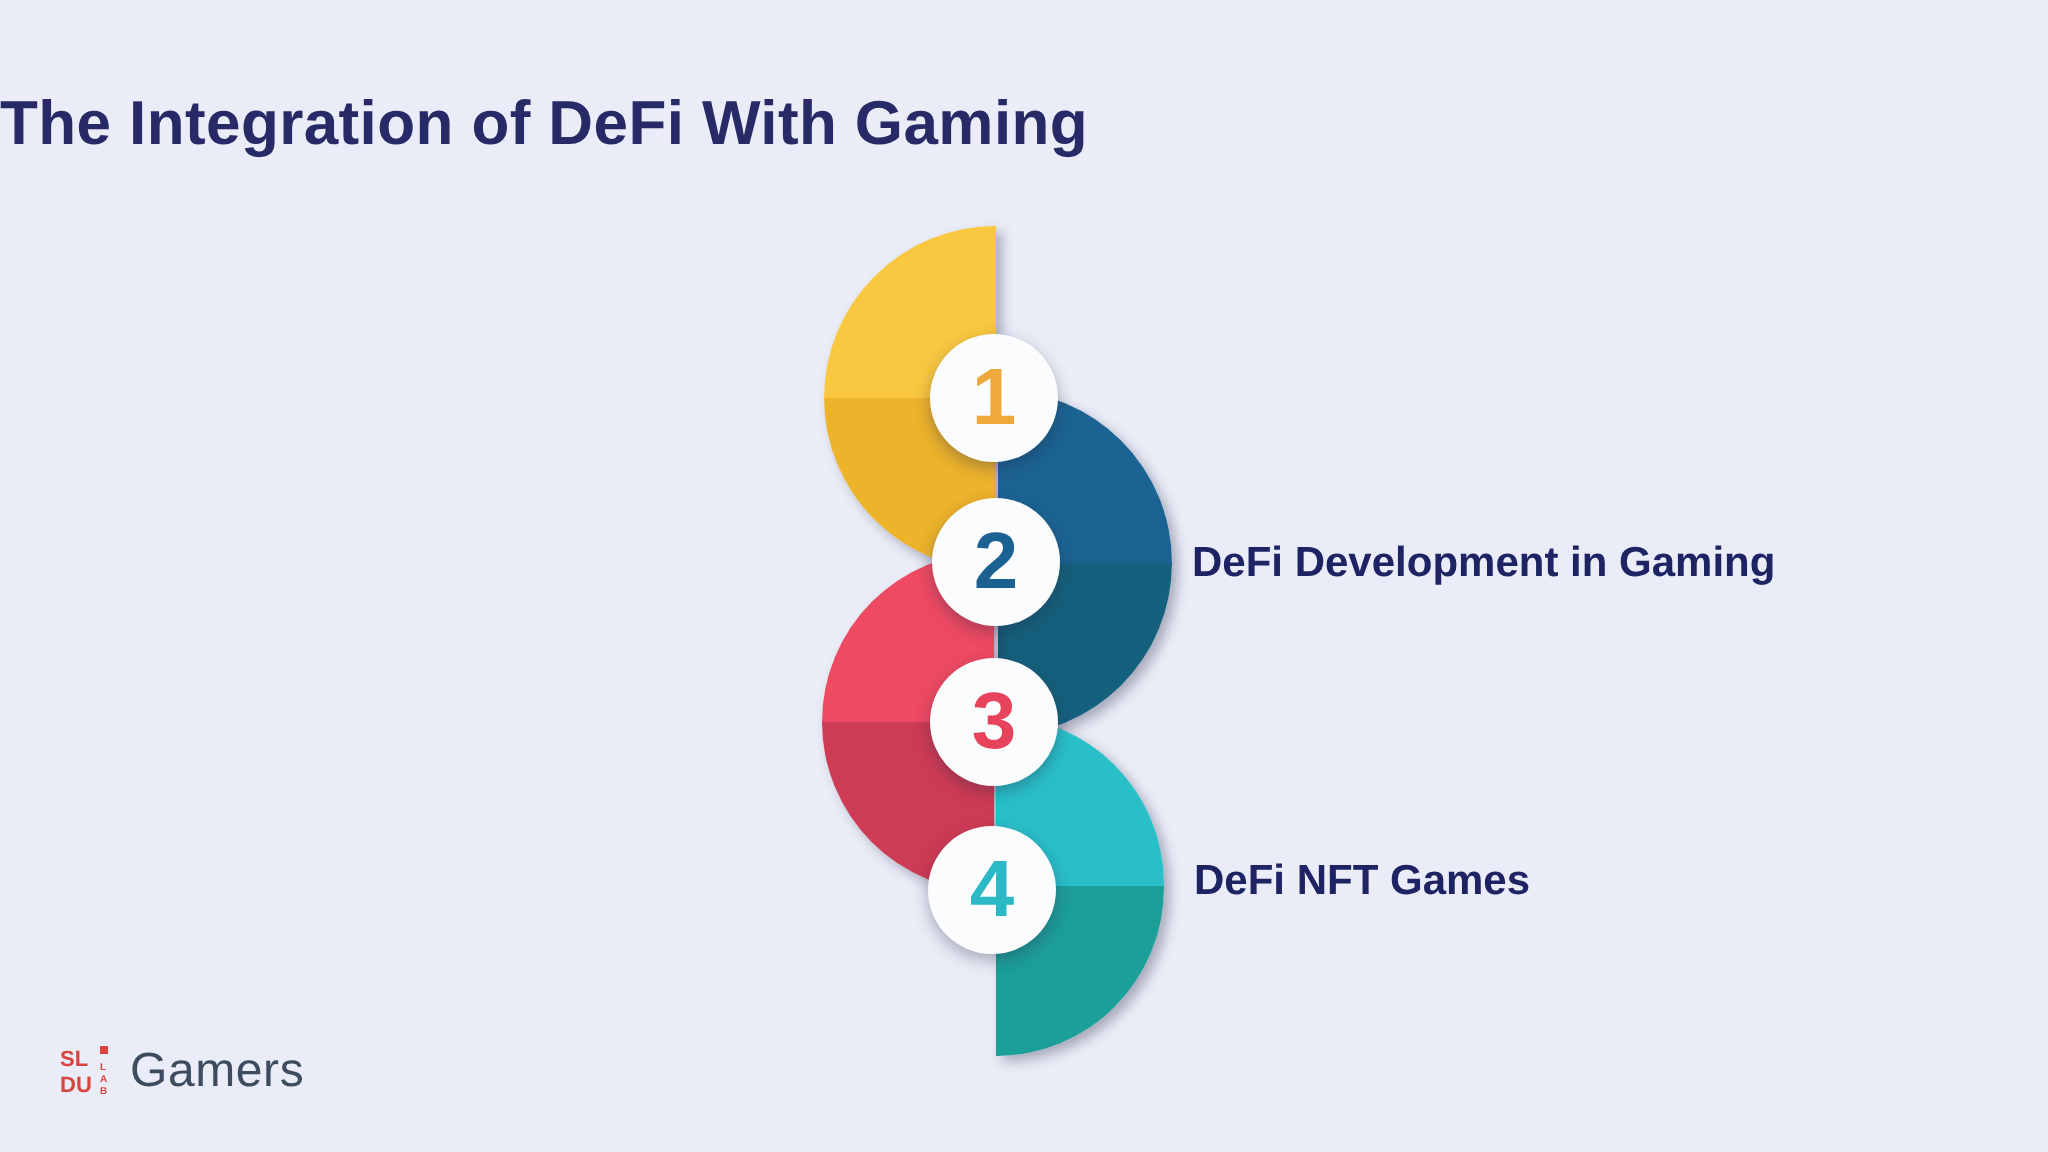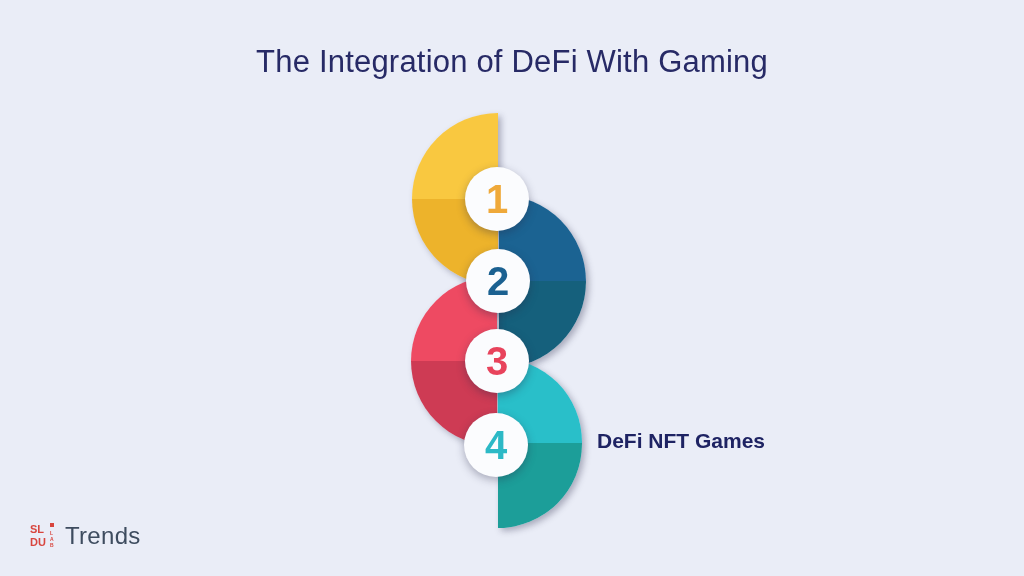--- a/index.html
+++ b/index.html
@@ -3,21 +3,21 @@
 <meta charset="utf-8">
 <style>
   html,body { margin:0; padding:0; }
   .stage {
     position:relative; width:1024px; height:576px; overflow:hidden;
     background:#EAEDF7;
     font-family:"Liberation Sans", sans-serif;
   }
   .title {
     position:absolute; top:44px; left:0; width:100%;
-    text-align:center; font-size:31px; font-weight:400;
+    font-size:31px; font-weight:700;
     color:#272A66; letter-spacing:.2px; margin:0;
   }
   .semi { position:absolute; }
   .semi.left  { border-radius:999px 0 0 999px; box-shadow:3px 3px 6px rgba(50,50,80,.35); }
   .semi.right { border-radius:0 999px 999px 0;  box-shadow:3px 3px 6px rgba(50,50,80,.35); }
   .badge {
     position:absolute; width:64px; height:64px; border-radius:50%;
     background:#FBFCFE; box-shadow:0 3px 8px rgba(40,40,70,.35);
     display:flex; align-items:center; justify-content:center;
   }
@@ -51,27 +51,28 @@
   <div class="badge" style="left: 466px; top: 249px; background: rgb(251, 252, 254);">
     <span class="num" style="color: rgb(27, 97, 145);">2</span>
   </div>
   <div class="badge" style="left: 465px; top: 329px; background: rgb(251, 252, 254);">
     <span class="num" style="color: rgb(232, 67, 92);">3</span>
   </div>
   <div class="badge" style="left: 464px; top: 413px; background: rgb(251, 252, 254);">
     <span class="num" style="color: rgb(44, 185, 198);">4</span>
   </div>
 
+  <div class="label" style="left: 596px; top: 270px; color: rgb(30, 35, 99);">DeFi Development in Gaming</div>
   <div class="label" style="left: 597px; top: 429px; color: rgb(30, 35, 99); text-align: right;">DeFi NFT Games</div>
 
   <div class="footer-logo">
     <svg width="27" height="28" viewBox="0 0 27 28" aria-hidden="true">
       <text x="0" y="11" font-size="11" font-weight="bold" fill="#D8453E" font-family="Liberation Sans, sans-serif">SL</text>
       <text x="0" y="24" font-size="11" font-weight="bold" fill="#D8453E" font-family="Liberation Sans, sans-serif">DU</text>
       <rect x="20" y="1" width="4" height="4" fill="#D8453E"></rect>
       <text x="20" y="13" font-size="5" font-weight="bold" fill="#D8453E" font-family="Liberation Sans, sans-serif">L</text>
       <text x="20" y="19" font-size="5" font-weight="bold" fill="#D8453E" font-family="Liberation Sans, sans-serif">A</text>
       <text x="20" y="25" font-size="5" font-weight="bold" fill="#D8453E" font-family="Liberation Sans, sans-serif">B</text>
     </svg>
-    <span class="logo-text" style="color: rgb(62, 76, 95);">Trends</span>
+    <span class="logo-text" style="color: rgb(62, 76, 95);">Gamers</span>
   </div>
 
 </div>
 
 </body></html>

